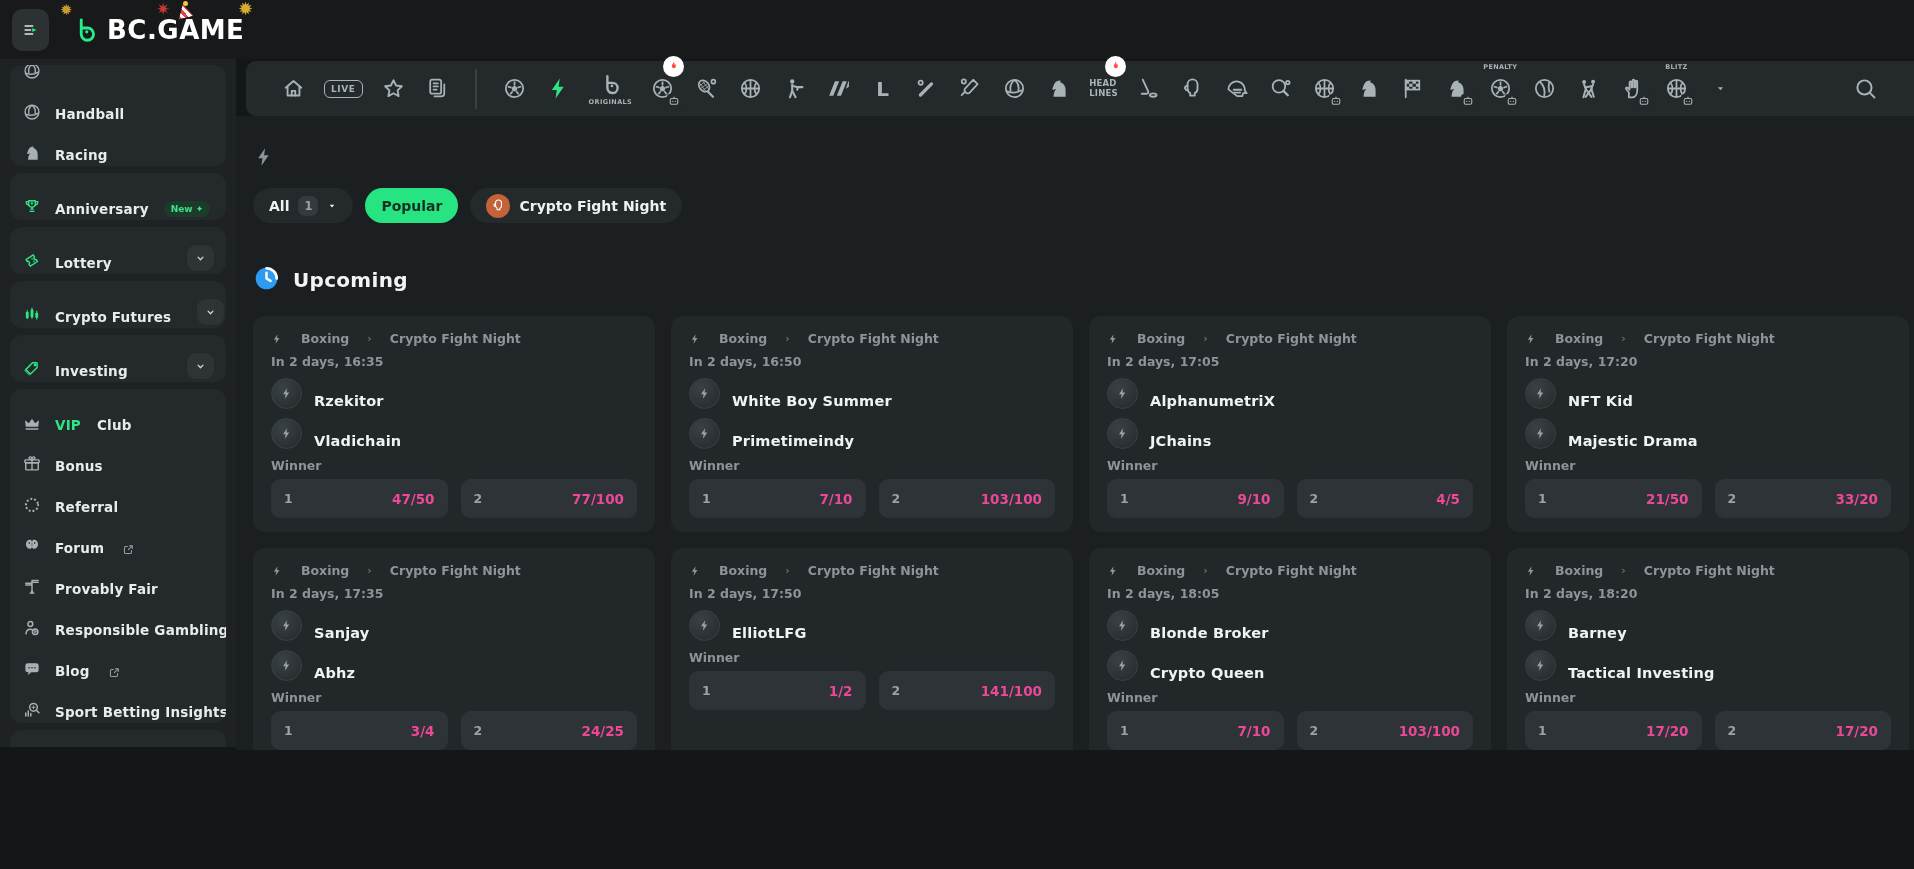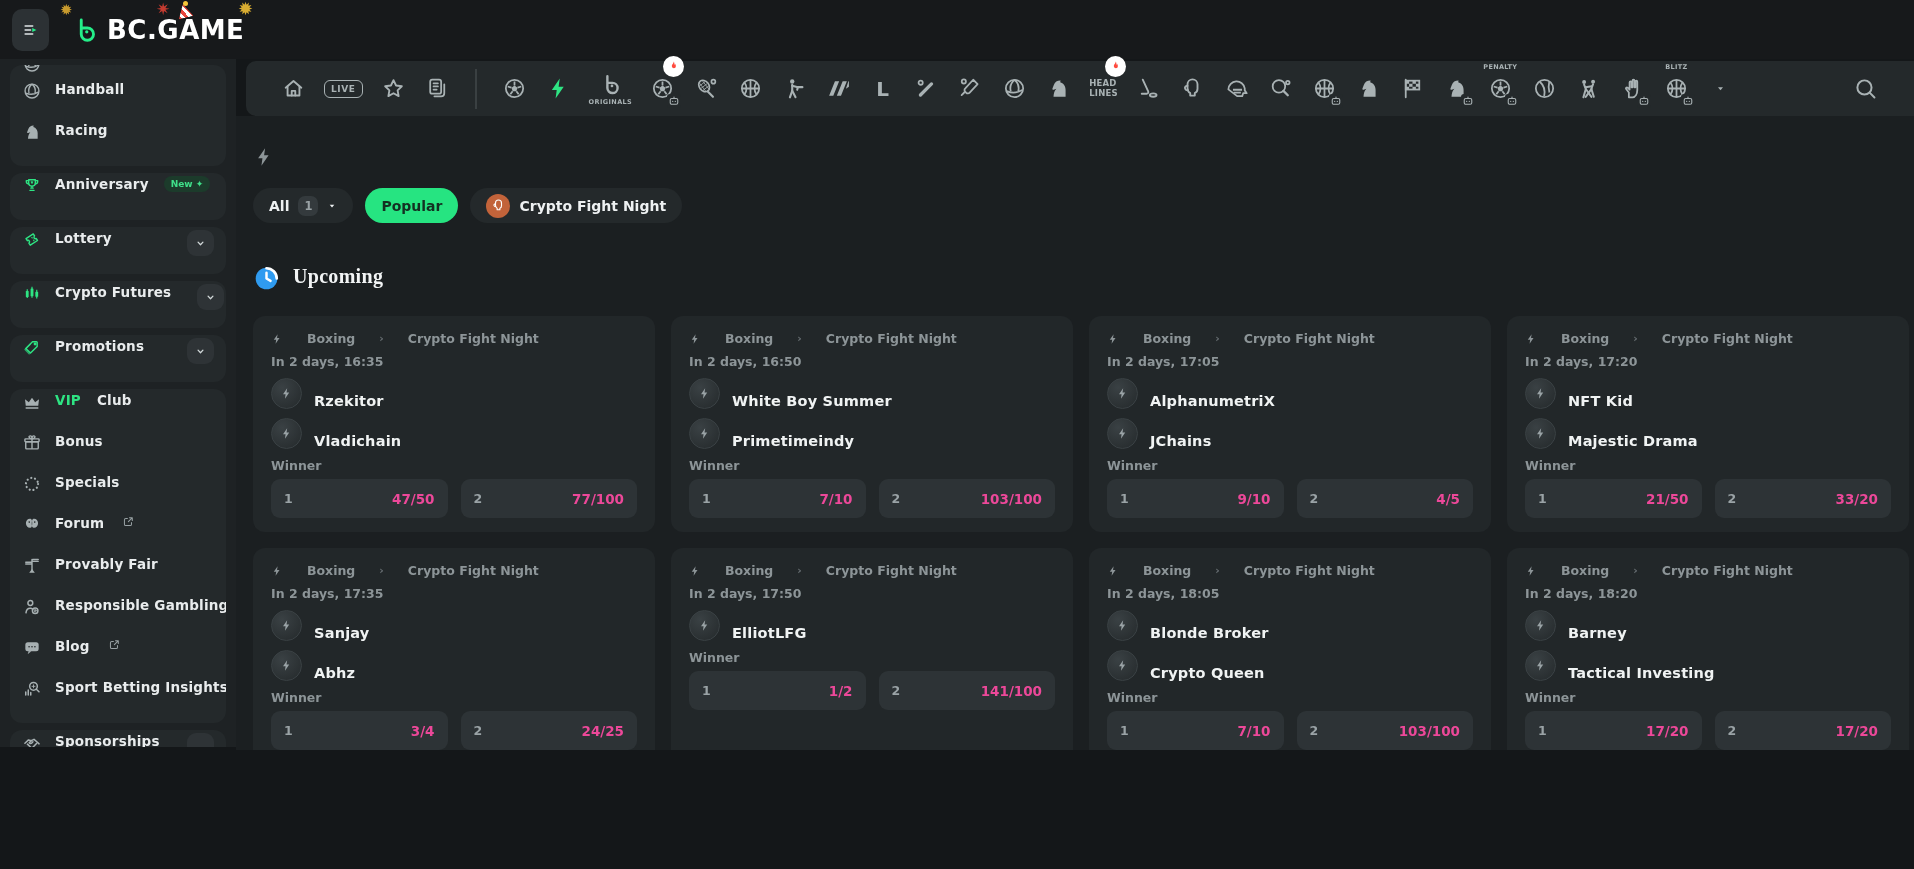--- a/index.html
+++ b/index.html
@@ -26,21 +26,21 @@
   .hat-tip { position:absolute; left:4px; top:-14px; width:5px; height:5px; border-radius:50%; background:#f5c63a; }
   .decor { position:absolute; font-size:15px; pointer-events:none; }
   .decor.d1 { left:-10px; top:-14px; color:#c99b2e; }
   .decor.d2 { left:86px; top:-16px; color:#c53b30; font-size:17px; }
   .decor.d3 { left:168px; top:-17px; color:#d8ac32; font-size:18px; }
 
   
   .sidebar { position:absolute; left:0; top:59px; width:236px; height:688px; background:#1e2224;
              padding:6px 10px; display:flex; flex-direction:column; gap:7px; overflow:hidden; }
   .side-group { background:#24292b; border-radius:12px; padding:3px 0; overflow:hidden; flex:none; }
-  .side-item { height:41px; display:flex; align-items:flex-start; gap:13px; padding:0 12px; }
+  .side-item { height:41px; display:flex; align-items:flex-end; gap:13px; padding:0 12px; }
   .side-item.clipped { height:13px; }
   .side-item.clipped .s-icon { margin-top:-14px; }
   .s-icon { width:20px; height:20px; color:#a7b0b2; flex:none; }
   .s-icon svg { width:20px; height:20px; }
   .s-icon.green { color:#2ee483; }
   .s-label { font-size:13.5px; font-weight:700; color:#e9eced; letter-spacing:.2px; white-space:nowrap; }
   .vip-accent { color:#2ee483; margin-right:16px; }
   .s-badge { margin-left:2px; background:#1c3b2b; color:#3fe089; font-size:9px; font-weight:800;
              padding:3px 7px; border-radius:8px; white-space:nowrap; }
   .s-ext { margin-left:5px; color:#98a1a4; } .s-ext svg { width:13px; height:13px; }
@@ -83,27 +83,27 @@
   .chips { margin-top:20px; display:flex; align-items:center; gap:12px; }
   .chip { height:35px; border-radius:18px; background:#24292b; border:none; display:flex; align-items:center;
           gap:9px; padding:0 16px; color:#eef1f2; font-size:14px; font-weight:700; }
   .chip .count { background:#343a3d; color:#9aa3a6; font-size:11.5px; font-weight:700; min-width:20px;
                  height:20px; border-radius:7px; display:flex; align-items:center; justify-content:center; padding:0 5px; }
   .chip .chip-caret { color:#eef1f2; } .chip .chip-caret svg { width:10px; height:10px; }
   .chip-popular { background:#26e481; color:#143022; }
   .ev-ic { width:24px; height:24px; border-radius:50%; background:#c2633a; display:flex;
            align-items:center; justify-content:center; color:#ffffff; }
   .ev-ic svg { width:15px; height:15px; }
-  .section-row { margin-top:42px; display:flex; align-items:flex-start; gap:13px;font-family:Liberation Serif, serif; }
+  .section-row { margin-top:42px; display:flex; align-items:flex-end; gap:13px; }
   .section-row .clock svg { width:27px; height:27px; }
   .section-title { font-size:20px; font-weight:900; color:#f2f4f5; letter-spacing:.3px; }
 
   .cards { margin-top:24px; display:grid; grid-template-columns:repeat(4,402px); gap:16px; }
   .card { background:#222729; border-radius:12px; padding:15px 18px 14px; }
-  .c-head { display:flex; align-items:center; gap:24px; color:#8d9598; font-size:12.5px; font-weight:700; }
+  .c-head { display:flex; align-items:center; gap:18px; color:#8d9598; font-size:12.5px; font-weight:700; }
   .c-head .b-ic { color:#8d9598; } .c-head .b-ic svg { width:12px; height:12px; }
   .c-sep { color:#697074; font-size:11px; }
   .c-time { margin-top:8px; color:#8d9598; font-size:12.5px; font-weight:600; }
   .c-fighter { margin-top:9px; display:flex; align-items:flex-end; gap:12px; }
   .avatar { width:31px; height:31px; border-radius:50%; flex:none;
             background:radial-gradient(circle at 35% 30%, #3a4144, #24292b);
             border:1px solid #3a4144; display:flex; align-items:center; justify-content:center; color:#9aa3a6; }
   .avatar svg { width:13px; height:13px; }
   .f-name { color:#f0f3f3; font-size:14.5px; font-weight:800; letter-spacing:.2px; }
   .c-market { margin-top:9px; color:#8d9598; font-size:12.5px; font-weight:600; }
@@ -491,21 +491,21 @@
             </button>
           </div>
         </div>
         <div class="side-group">
           <div class="side-item">
             <span class="s-icon green">
               <svg>
                 <use href="#sym-tags"></use>
               </svg>
             </span>
-            <span class="s-label">Promotions</span>
+            <span class="s-label">Investing</span>
             <span class="s-spacer"></span>
             <button class="s-chev">
               <svg>
                 <use href="#sym-chevron"></use>
               </svg>
             </button>
           </div>
         </div>
         <div class="side-group">
           <div class="side-item">
@@ -525,21 +525,21 @@
             </span>
             <span class="s-label">Bonus</span>
             <span class="s-spacer"></span>
           </div>
           <div class="side-item">
             <span class="s-icon">
               <svg>
                 <use href="#sym-refcircle"></use>
               </svg>
             </span>
-            <span class="s-label">Specials</span>
+            <span class="s-label">Referral</span>
             <span class="s-spacer"></span>
           </div>
           <div class="side-item">
             <span class="s-icon">
               <svg>
                 <use href="#sym-forum"></use>
               </svg>
             </span>
             <span class="s-label">Forum</span>
             <span class="s-ext">

